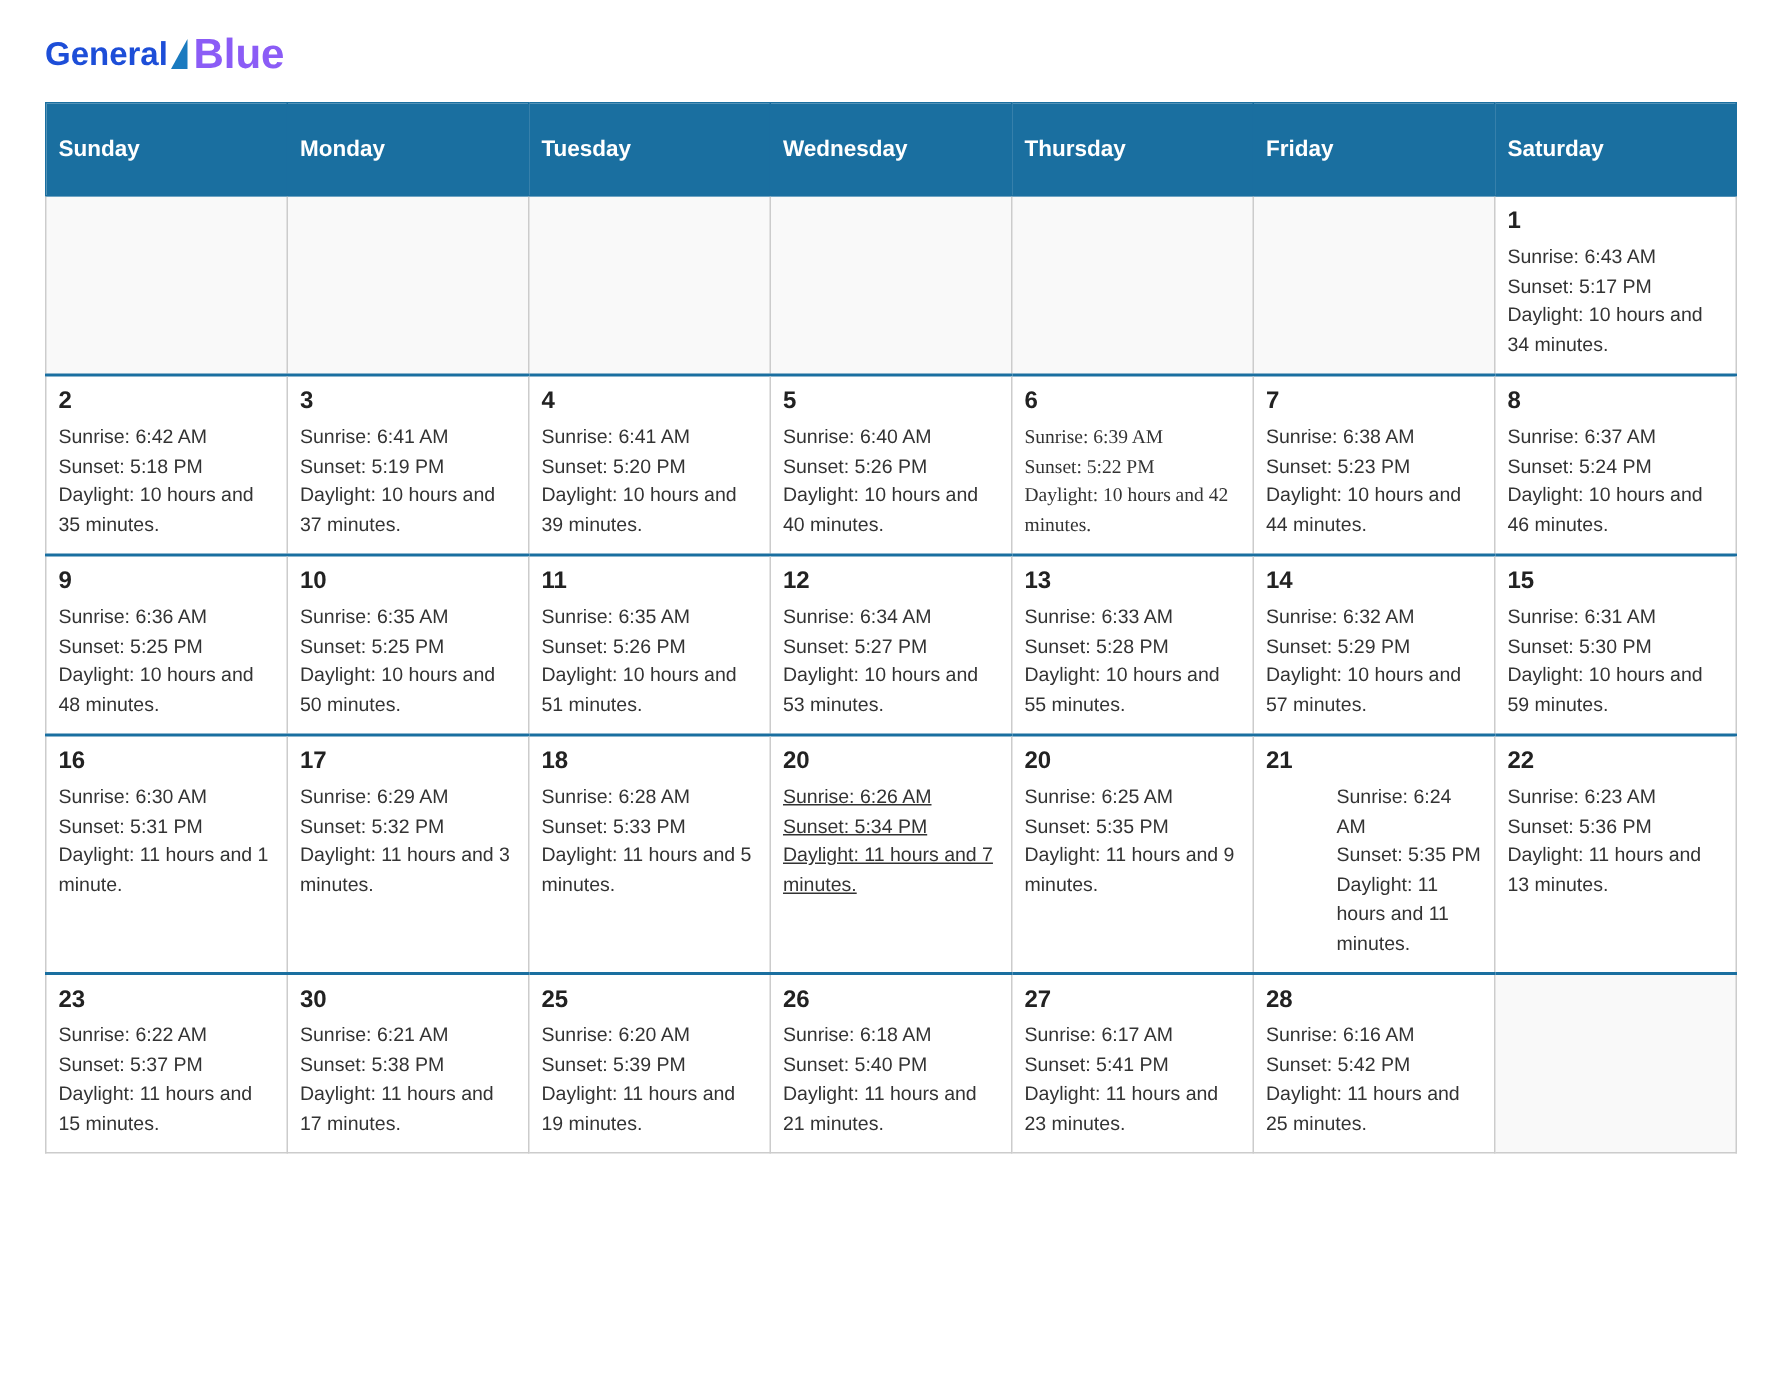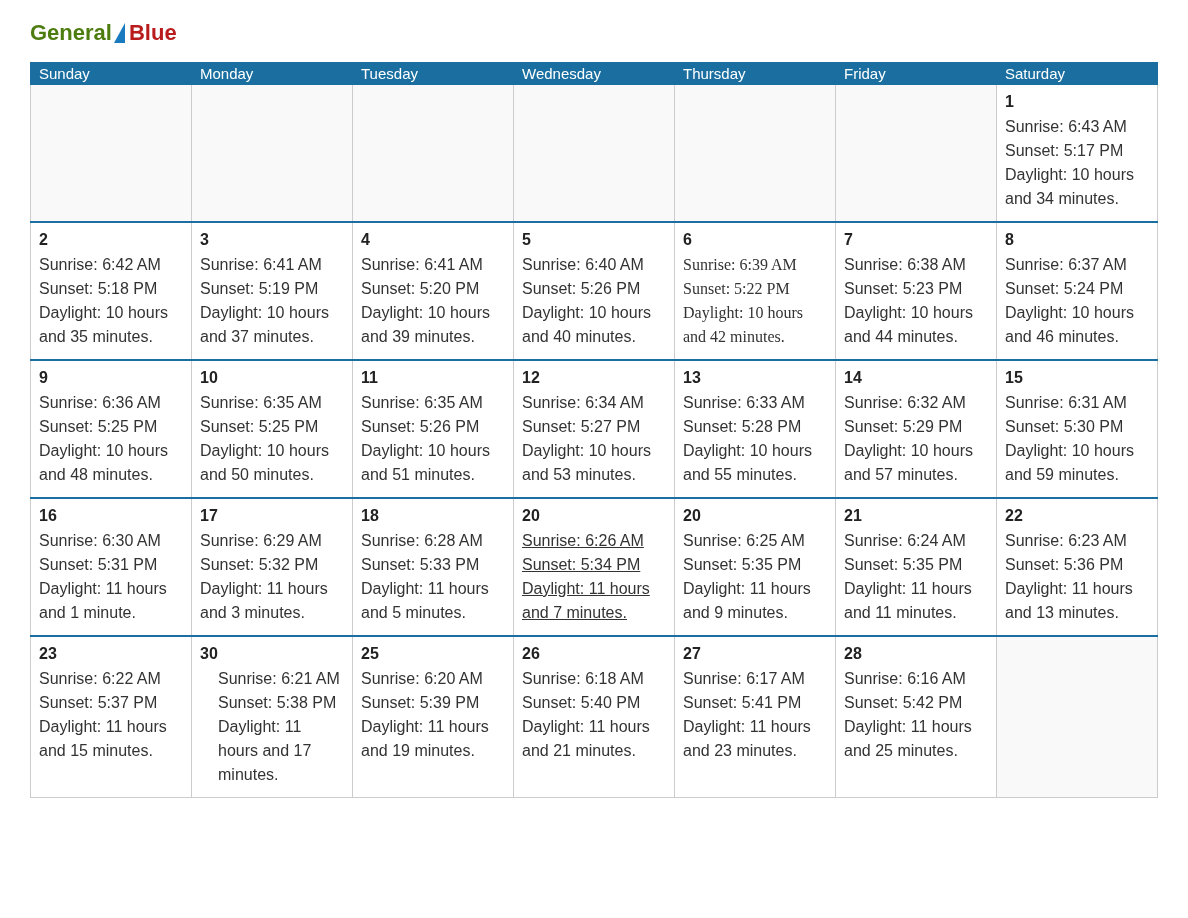--- a/index.html
+++ b/index.html
@@ -37,61 +37,61 @@
     }
     .calendar {
       width: 100%;
       border-collapse: collapse;
       border: 1px solid #999;
     }
     .calendar th {
       background-color: #1a6fa0;
       color: #fff;
       font-size: 15px;
-      font-weight: normal;
-      padding: 2px 8px;
+      font-weight: bold;
+      padding: 22px 8px;
       text-align: left;
       border: 1px solid #1a6fa0;
     }
     .calendar td {
       border: 1px solid #ccc;
       vertical-align: top;
       padding: 8px 8px 10px 8px;
       width: calc(100% / 7);
       min-height: 110px;
     }
     .day-number {
       font-size: 16px;
       font-weight: bold;
       color: #222;
       display: block;
       margin-bottom: 4px;
     }
     .day-info {
-      font-size: 16px;
+      font-size: 13px;
       color: #333;
       line-height: 1.5;
     }
     .empty-cell {
       background: #f9f9f9;
     }
     tr:not(:first-child) td {
       border-top: 2px solid #1a6fa0;
     }
   </style>
 </head>
 <body>
 
 <div class="header">
   <div class="logo">
       <div style="display: flex; align-items: center;">
-        <span style="font-size: 22px; font-weight: bold; color: #4d7c0f;">General</span>
+        <span style="font-size: 22px; font-weight: bold; color: #1d4ed8;">General</span>
         <span style="display: inline-block; width: 0px; height: 0px; border-left: 11px solid transparent; border-right: 0px solid transparent; border-bottom: 20px solid rgb(26, 122, 191); margin-left: 2px;"></span>
       </div>
-      <div><span style="font-size: 22px; font-weight: bold; color: #b91c1c;">Blue</span></div>
+      <div><span style="font-size: 28px; font-weight: bold; color: #8b5cf6;">Blue</span></div>
     </div>
   <div class="title-section">
     <div class="calendar-title"></div>
     <div class="calendar-subtitle"></div>
   </div>
 </div>
 
 <table class="calendar">
   <thead>
     <tr>
@@ -233,41 +233,41 @@
 Daylight: 11 hours and 7 minutes.</div>
         </td>
         <td>
           <span class="day-number">20</span>
           <div class="day-info" style="white-space: pre-line;">Sunrise: 6:25 AM
 Sunset: 5:35 PM
 Daylight: 11 hours and 9 minutes.</div>
         </td>
         <td>
           <span class="day-number">21</span>
-          <div class="day-info" style="white-space: pre-line;">Sunrise: 6:24 AM
+          <div class="day-info" style="white-space: pre-line; margin-left: 47px;">Sunrise: 6:24 AM
 Sunset: 5:35 PM
 Daylight: 11 hours and 11 minutes.</div>
         </td>
         <td>
           <span class="day-number">22</span>
           <div class="day-info" style="white-space: pre-line;">Sunrise: 6:23 AM
 Sunset: 5:36 PM
 Daylight: 11 hours and 13 minutes.</div>
         </td>
       </tr>
       <tr>
         <td>
           <span class="day-number">23</span>
           <div class="day-info" style="white-space: pre-line;">Sunrise: 6:22 AM
 Sunset: 5:37 PM
 Daylight: 11 hours and 15 minutes.</div>
         </td>
         <td>
           <span class="day-number">30</span>
-          <div class="day-info" style="white-space: pre-line; margin-left: 18px;">Sunrise: 6:21 AM
+          <div class="day-info" style="white-space: pre-line;">Sunrise: 6:21 AM
 Sunset: 5:38 PM
 Daylight: 11 hours and 17 minutes.</div>
         </td>
         <td>
           <span class="day-number">25</span>
           <div class="day-info" style="white-space: pre-line;">Sunrise: 6:20 AM
 Sunset: 5:39 PM
 Daylight: 11 hours and 19 minutes.</div>
         </td>
         <td>

